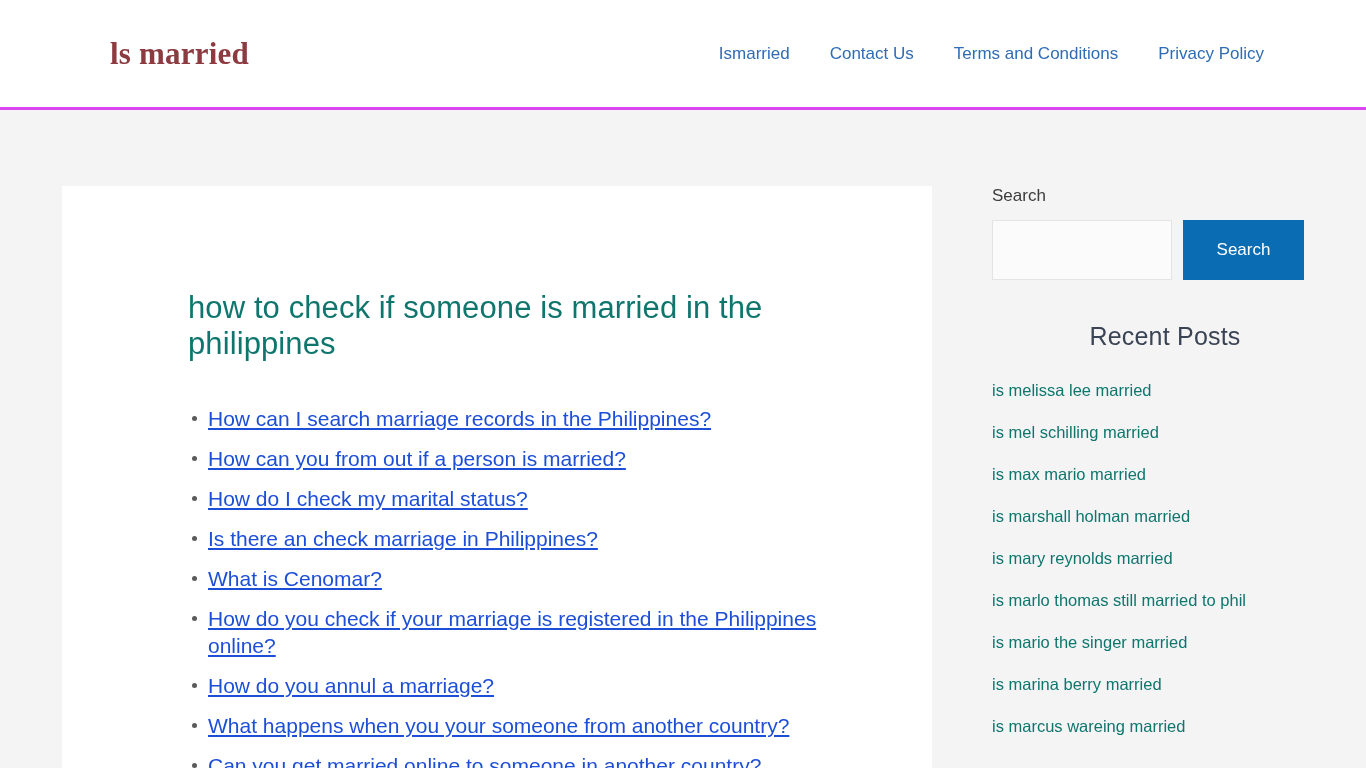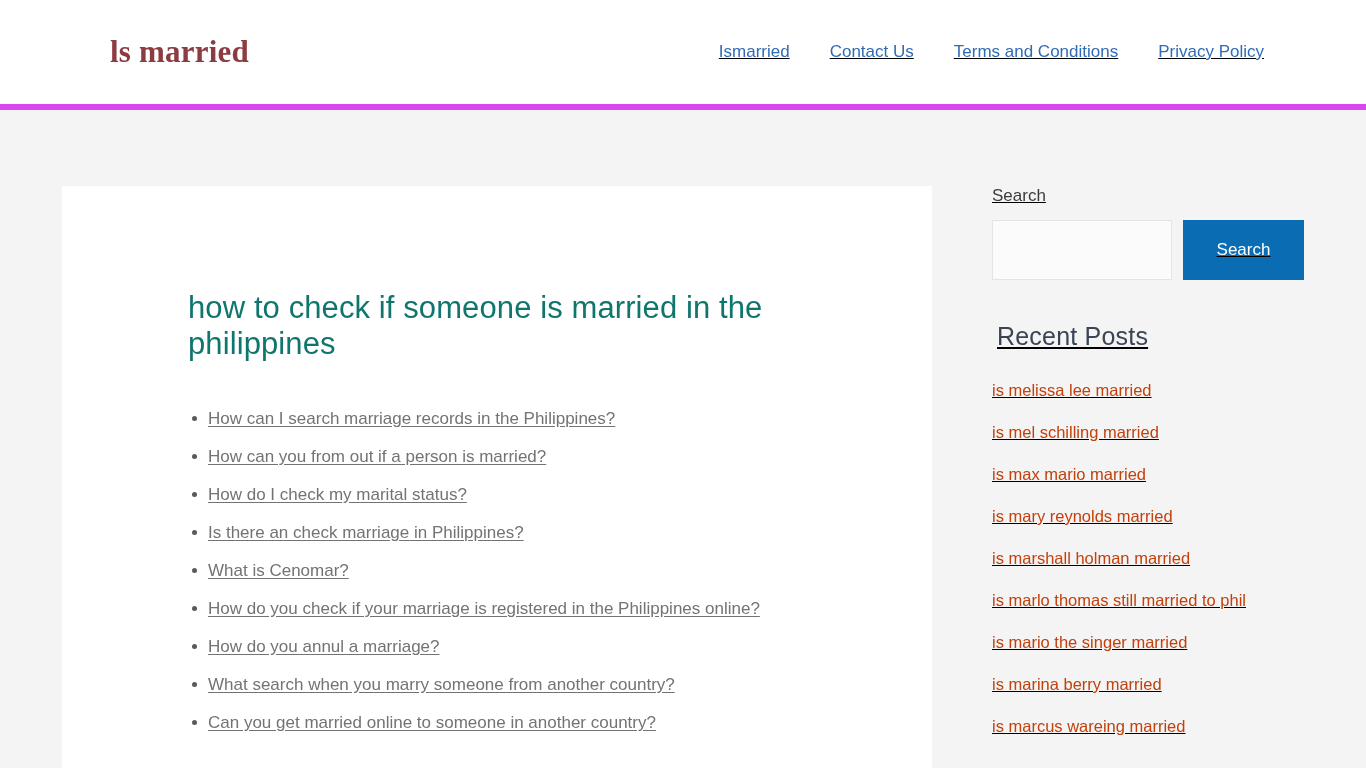--- a/index.html
+++ b/index.html
@@ -12,41 +12,40 @@
     overflow: hidden;
     background: #f4f4f4;
     font-family: "Liberation Sans", sans-serif;
     -webkit-font-smoothing: antialiased;
   }
 
   
   .site-header {
     height: 110px;
     background: #ffffff;
-    border-bottom: 6px solid #d946ef;
+    border-bottom: 3px solid #d946ef;
     display: flex;
     align-items: center;
     box-sizing: border-box;
   }
   .logo {
     font-family: "Liberation Serif", serif;
     font-size: 31px;
     font-weight: 700;
     color: #8c3b40;
     letter-spacing: 0.2px;
     margin-left: 110px;
     white-space: nowrap;
     cursor: pointer;
   }
   .main-nav {
     margin-left: auto;
     margin-right: 102px;
     display: flex;
     gap: 40px;
-    text-decoration: underline;
   }
   .nav-link {
     font-size: 17px;
     color: #2f6cb5;
     text-decoration: none;
     white-space: nowrap;
     cursor: pointer;
   }
 
   
@@ -87,34 +86,34 @@
     content: "";
     position: absolute;
     left: -16px;
     top: 10px;
     width: 5px;
     height: 5px;
     border-radius: 50%;
     background: #5a5a5a;
   }
   .toc-link {
-    font-size: 17px;
-    color: #737373;
+    font-size: 21px;
+    color: #1d4ed8;
     text-decoration: underline;
     text-underline-offset: 2px;
     cursor: pointer;
   }
 
   
   .sidebar {
     width: 330px;
     margin-left: 60px;
     box-sizing: border-box;
   }
-  .widget { margin-bottom: 42px; text-decoration: underline; }
+  .widget { margin-bottom: 42px; }
   .search-label {
     font-size: 17px;
     color: #3c3c3c;
     display: block;
     margin-bottom: 14px;
   }
   .search-row {
     display: flex;
     align-items: stretch;
     gap: 11px;
@@ -139,32 +138,33 @@
     border: none;
     font-family: "Liberation Sans", sans-serif;
     font-size: 17px;
     cursor: pointer;
     padding: 0;
   }
   .widget-title {
     font-size: 25px;
     font-weight: 400;
     color: #3a4455;
-    margin: 0 0 30px 5px;
+    margin: 0 0 30px 16px;
     letter-spacing: 0.2px;
+    text-align: center;
   }
   .recent-list {
     margin: 0;
     padding: 0;
     list-style: none;
   }
   .recent-item { margin-bottom: 23px; }
   .recent-link {
     font-size: 16.5px;
-    color: #c2410c;
+    color: #0f766e;
     text-decoration: none;
     cursor: pointer;
     white-space: nowrap;
     text-align: center;
   }
 </style>
 </head>
 <body>
 
 <header class="site-header">
@@ -182,43 +182,43 @@
   <main class="content-card">
     <h1 class="entry-title">how to check if someone is married in the philippines</h1>
     <ul class="toc-list">
       <li class="toc-item"><a class="toc-link">How can I search marriage records in the Philippines?</a></li>
       <li class="toc-item"><a class="toc-link">How can you from out if a person is married?</a></li>
       <li class="toc-item"><a class="toc-link">How do I check my marital status?</a></li>
       <li class="toc-item"><a class="toc-link">Is there an check marriage in Philippines?</a></li>
       <li class="toc-item"><a class="toc-link">What is Cenomar?</a></li>
       <li class="toc-item"><a class="toc-link">How do you check if your marriage is registered in the Philippines online?</a></li>
       <li class="toc-item"><a class="toc-link">How do you annul a marriage?</a></li>
-      <li class="toc-item"><a class="toc-link">What search when you marry someone from another country?</a></li>
+      <li class="toc-item"><a class="toc-link">What happens when you your someone from another country?</a></li>
       <li class="toc-item"><a class="toc-link">Can you get married online to someone in another country?</a></li>
     </ul>
   </main>
 
   <aside class="sidebar">
 
     <div class="widget">
       <label class="search-label">Search</label>
       <div class="search-row">
         <input class="search-input" type="text" placeholder="" style="">
         <button class="search-button">Search</button>
       </div>
     </div>
 
     <div class="widget">
       <h2 class="widget-title">Recent Posts</h2>
       <ul class="recent-list">
         <li class="recent-item"><a class="recent-link">is melissa lee married</a></li>
         <li class="recent-item"><a class="recent-link">is mel schilling married</a></li>
         <li class="recent-item"><a class="recent-link">is max mario married</a></li>
+        <li class="recent-item"><a class="recent-link">is marshall holman married</a></li>
         <li class="recent-item"><a class="recent-link">is mary reynolds married</a></li>
-        <li class="recent-item"><a class="recent-link">is marshall holman married</a></li>
         <li class="recent-item"><a class="recent-link">is marlo thomas still married to phil</a></li>
         <li class="recent-item"><a class="recent-link">is mario the singer married</a></li>
         <li class="recent-item"><a class="recent-link">is marina berry married</a></li>
         <li class="recent-item"><a class="recent-link">is marcus wareing married</a></li>
       </ul>
     </div>
 
   </aside>
 </div>
 

